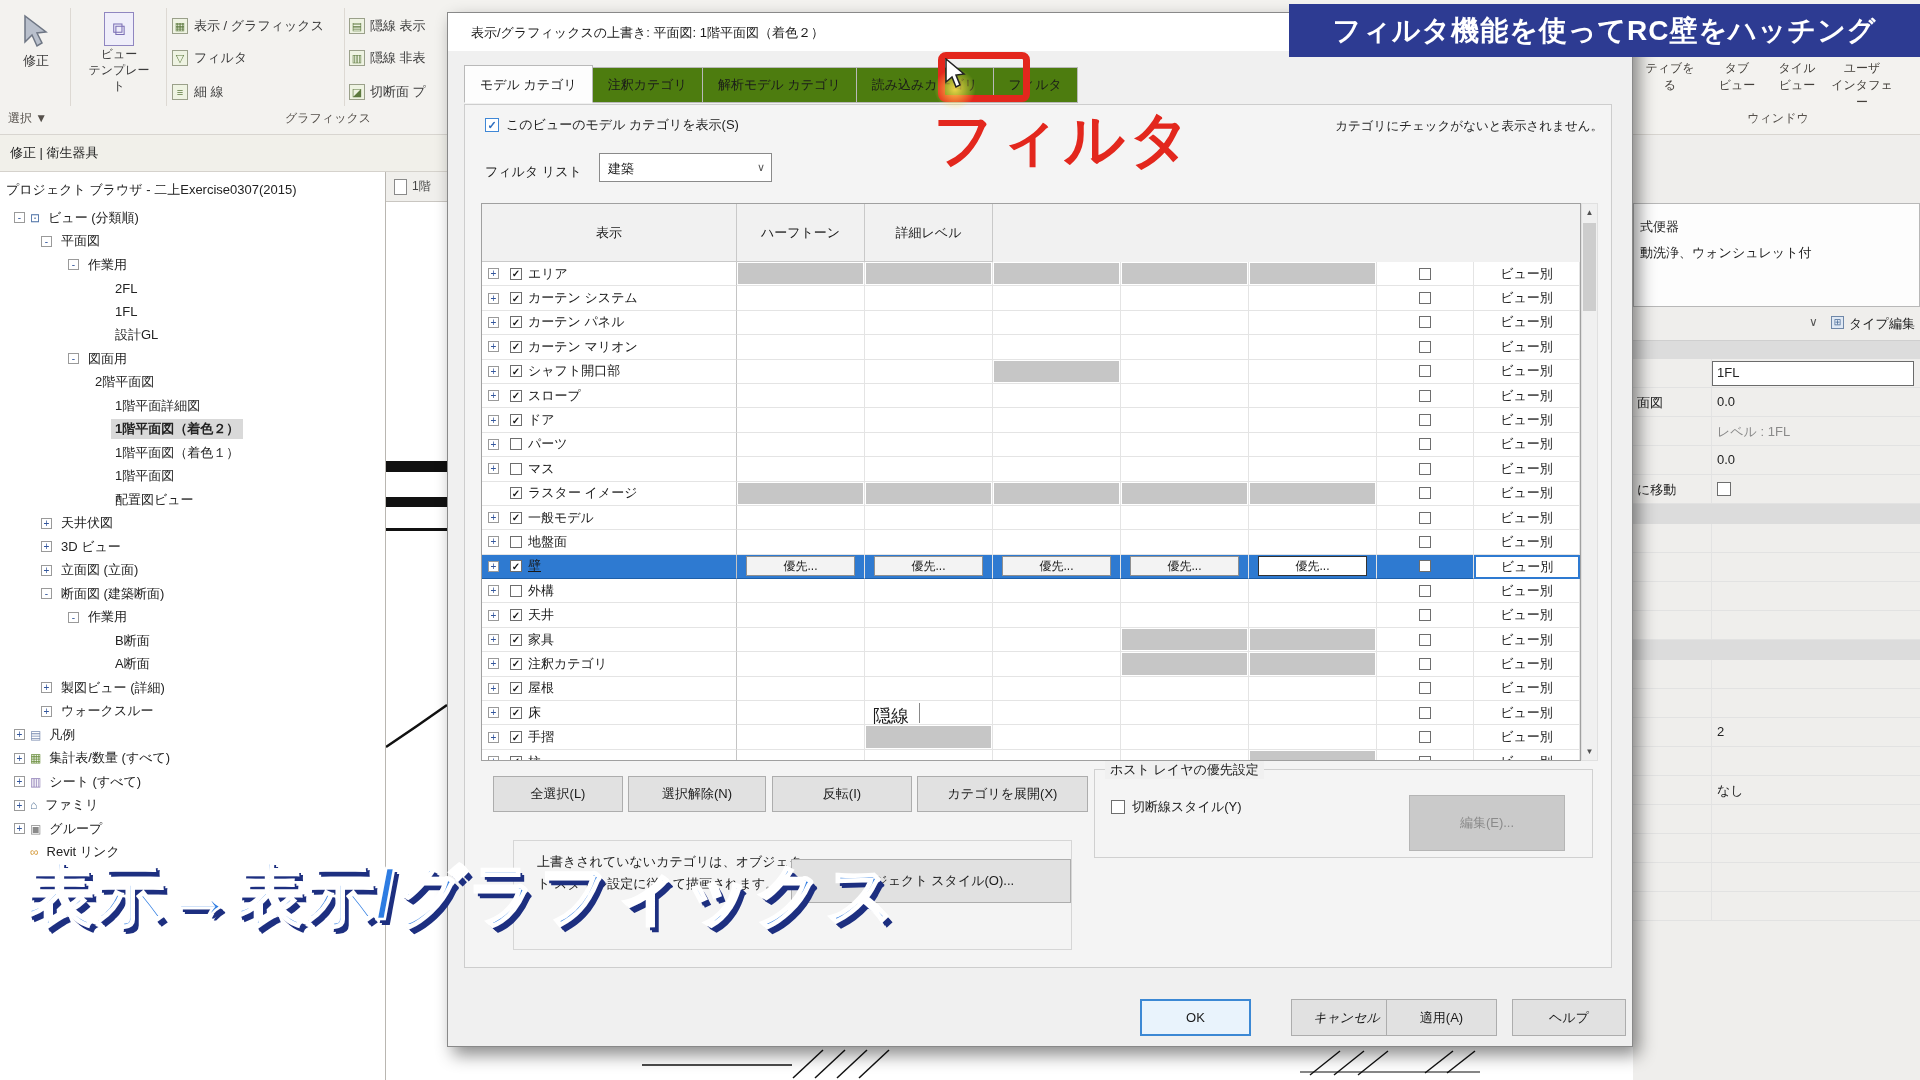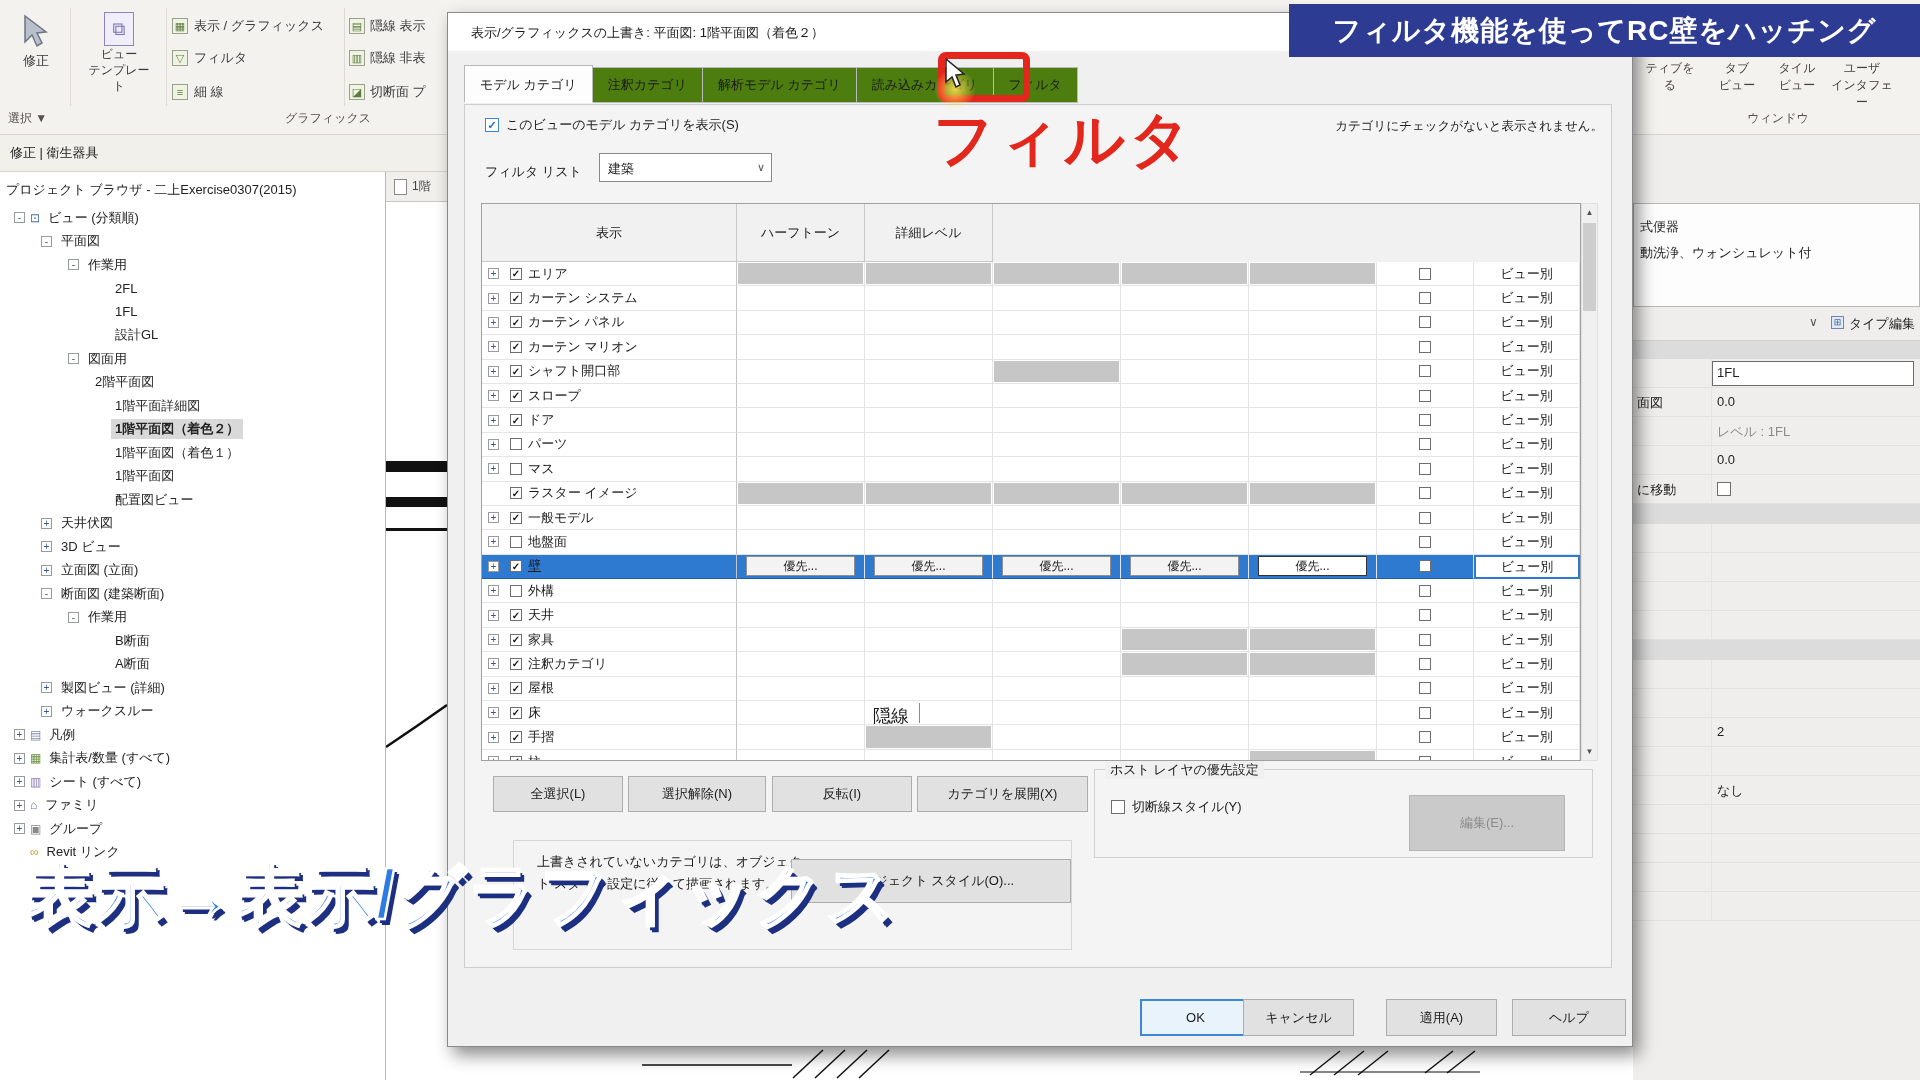--- a/index.html
+++ b/index.html
@@ -898,21 +898,21 @@
       <div class="wbtn disabled" style="left:314px; top:25px; width:156px; height:56px;">編集(E)...</div>
     </div>
 
     <div class="infobox">
       <span class="il" style="top:12px;">上書きされていないカテゴリは、オブジェク</span>
       <span class="il" style="top:34px;">ト スタイル設定に従って描画されます。</span>
     </div>
     <div class="wbtn" style="left:343px; top:846px; width:280px; height:44px;">オブジェクト スタイル(O)...</div>
 
     <div class="wbtn focused" style="left:692px; top:986px; width:111px; height:37px;">OK</div>
-    <div class="wbtn" style="left:795px; top:986px; width:111px; height:37px;">キャンセル</div>
+    <div class="wbtn" style="left:843px; top:986px; width:111px; height:37px;font-style:italic;">キャンセル</div>
     <div class="wbtn" style="left:938px; top:986px; width:111px; height:37px;">適用(A)</div>
     <div class="wbtn" style="left:1064px; top:986px; width:114px; height:37px;">ヘルプ</div>
   </div>
 
   <div class="banner">フィルタ機能を使ってRC壁をハッチング</div>
   <div class="red-box"></div>
   <div class="red-callout">フィルタ</div>
   <div class="cursor-glow"></div>
   <div class="cursor">
     <svg width="24" height="32" viewBox="0 0 24 32">

